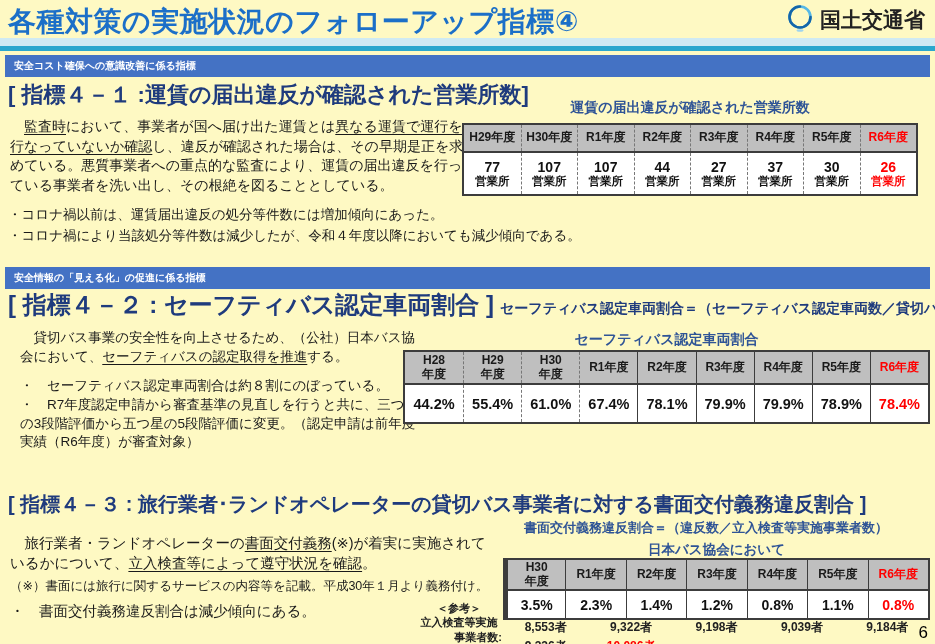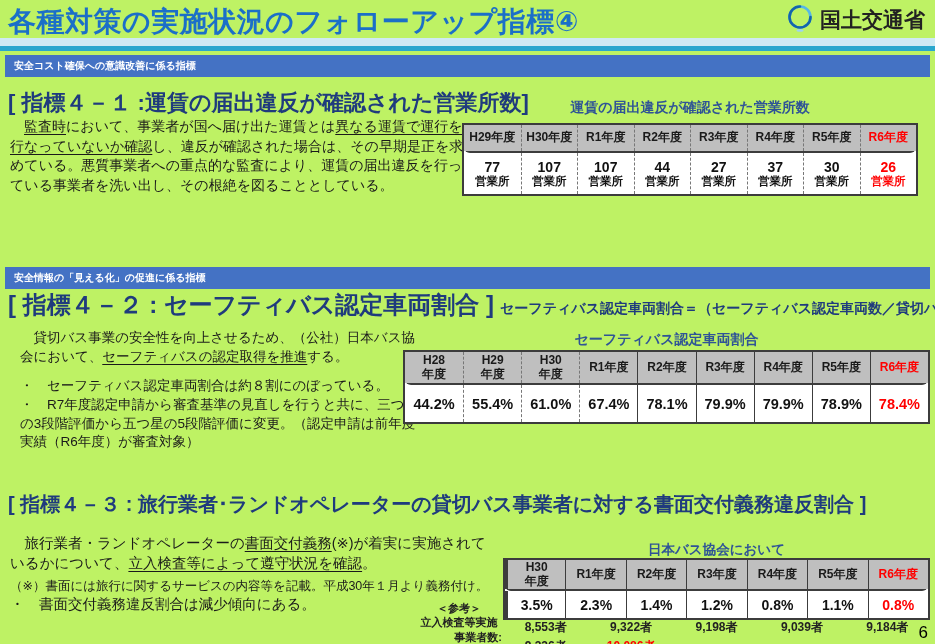--- a/index.html
+++ b/index.html
@@ -1,61 +1,61 @@
 <!DOCTYPE html>
 <html><head>
 <meta charset="utf-8">
 <style>
   * { margin:0; padding:0; box-sizing:border-box; }
   body { background:#fff; font-family:"Liberation Sans","DejaVu Sans",sans-serif; }
-  #slide { position:relative; width:935px; height:644px; background:#bef264; overflow:hidden; }
+  #slide { position:relative; width:935px; height:644px; background:#fef9c3; overflow:hidden; }
 
   
   .title { position:absolute; left:8px; top:3px; font-size:28px; font-weight:bold; color:#1b6fc8; letter-spacing:.5px; }
   .logo { position:absolute; right:10px; top:3px; display:flex; align-items:center; gap:5px; }
   .logo-text { font-size:21px; color:#222; font-weight:600; }
   .stripe1 { position:absolute; left:0; top:38px; width:935px; height:8px; background:#cfeaf3; }
   .stripe2 { position:absolute; left:0; top:46px; width:935px; height:5px; background:#2ba7cd; }
 
   
   .banner { position:absolute; left:5px; width:925px; height:22px; background:#4472c4; color:#fff;
             font-size:10px; font-weight:bold; line-height:22px; padding-left:9px; }
   #banner1 { top:55px; } #banner2 { top:267px; } #banner3 { top:466px; }
 
   
   .heading { position:absolute; left:8px; color:#1f3b7d; font-weight:800; white-space:nowrap; }
-  #heading1 { top:80px;  font-size:22px;margin-top:8px; }
+  #heading1 { top:80px;  font-size:22px; }
   #heading2 { top:289px; font-size:24px; display:flex; align-items:baseline; gap:6px; }
   #heading2 .suffix { font-size:14px; font-weight:bold; }
   #heading3 { top:491px; font-size:20px; }
   #formula3 { position:absolute; left:480px; top:519px; width:452px; text-align:center;
               font-size:13px; font-weight:bold; color:#2f5496; }
 
   
   .bodytext { color:#1a1a1a; }
   #body1 { position:absolute; left:10px; top:117px; width:458px; font-size:14px; line-height:1.4; }
   #bullets1 { position:absolute; left:8px; top:205px; font-size:13.5px; line-height:1.55; color:#1a1a1a; }
   #body2 { position:absolute; left:20px; top:329px; width:400px; font-size:13.5px; line-height:1.38; }
   #body2 .bullets { margin-top:11px; }
   #body3 { position:absolute; left:10px; top:534px; width:484px; font-size:14.5px; line-height:1.35; }
   #body3 .note { margin-top:5px; font-size:12.5px; }
-  #body3 .bullets { }
+  #body3 .bullets { margin-top:7px; }
   .u { text-decoration:underline; text-underline-offset:2.5px; }
 
   
   .ttitle { position:absolute; text-align:center; font-weight:bold; color:#2f5496; }
   #t1-title { left:462px; top:99px;  width:456px; font-size:14px; }
   #t2-title { left:403px; top:331px; width:527px; font-size:14px; }
   #t3-title { left:503px; top:541px; width:427px; font-size:13.5px; }
 
   .dtable { position:absolute; border:2px solid #3c3c3c; background:#fff; }
   #table1 { left:462px; top:123px; width:456px; }
   #table2 { left:403px; top:350px; width:527px; }
   #table3 { left:503px; top:558px; width:427px; }
-  .trow { display:grid;border-radius:6px; }
+  .trow { display:grid; }
   .t8 { grid-template-columns:repeat(8,1fr); }
   .t9 { grid-template-columns:repeat(9,1fr); }
   .t7 { grid-template-columns:repeat(7,1fr); }
   .thead { border-bottom:2px solid #3c3c3c; }
   #table1 .thead { height:28px; } #table1 .tbody { height:41px; }
   #table2 .thead { height:33px; } #table2 .tbody { height:37px; }
   #table3 .thead { height:31px; } #table3 .tbody { height:27px; }
   .th { background:#bfbfbf; color:#1a1a1a; font-size:12px; font-weight:bold; display:flex;
         align-items:center; justify-content:center; text-align:center; white-space:pre-line;
         line-height:1.15; border-left:1px dashed #777; }
@@ -98,20 +98,24 @@
     <span class="logo-text">国土交通省</span>
   </div>
   <div class="stripe1"></div>
   <div class="stripe2"></div>
 
   <div class="banner" id="banner1">安全コスト確保への意識改善に係る指標</div>
   <div class="heading" id="heading1">[ 指標４－１ :運賃の届出違反が確認された営業所数]</div>
 
   <div class="bodytext" id="body1"><span>　</span><span class="u">監査時</span><span>において、事業者が国へ届け出た運賃とは</span><span class="u">異なる運賃で運行を行なっていないか確認</span><span>し、違反が確認された場合は、その早期是正を求めている。悪質事業者への重点的な監査により、運賃の届出違反を行っている事業者を洗い出し、その根絶を図ることとしている。</span></div>
 
+  <div id="bullets1">
+    <div>・コロナ禍以前は、運賃届出違反の処分等件数には増加傾向にあった。</div>
+    <div>・コロナ禍により当該処分等件数は減少したが、令和４年度以降においても減少傾向である。</div>
+  </div>
 
   <div class="ttitle" id="t1-title">運賃の届出違反が確認された営業所数</div>
   <div class="dtable" id="table1">
     <div class="trow thead t8">
       <div class="th">H29年度</div>
       <div class="th">H30年度</div>
       <div class="th">R1年度</div>
       <div class="th">R2年度</div>
       <div class="th">R3年度</div>
       <div class="th">R4年度</div>
@@ -191,20 +195,21 @@
       <div class="td">67.4%</div>
       <div class="td">78.1%</div>
       <div class="td">79.9%</div>
       <div class="td">79.9%</div>
       <div class="td">78.9%</div>
       <div class="td red">78.4%</div>
     </div>
   </div>
 
   <div class="heading" id="heading3">[ 指標４－３ : 旅行業者･ランドオペレーターの貸切バス事業者に対する書面交付義務違反割合 ]</div>
+  <div id="formula3">書面交付義務違反割合＝（違反数／立入検査等実施事業者数）</div>
 
   <div class="bodytext" id="body3">
     <div><span>　旅行業者・ランドオペレーターの</span><span class="u">書面交付義務</span><span>(※)が着実に実施されているかについて、</span><span class="u">立入検査等によって遵守状況を確認</span><span>。</span></div>
     <div class="note">（※）書面には旅行に関するサービスの内容等を記載。平成30年１月より義務付け。</div>
     <div class="bullets">
       <div>・　書面交付義務違反割合は減少傾向にある。</div>
     </div>
   </div>
 
   <div class="ttitle" id="t3-title">日本バス協会において</div>

